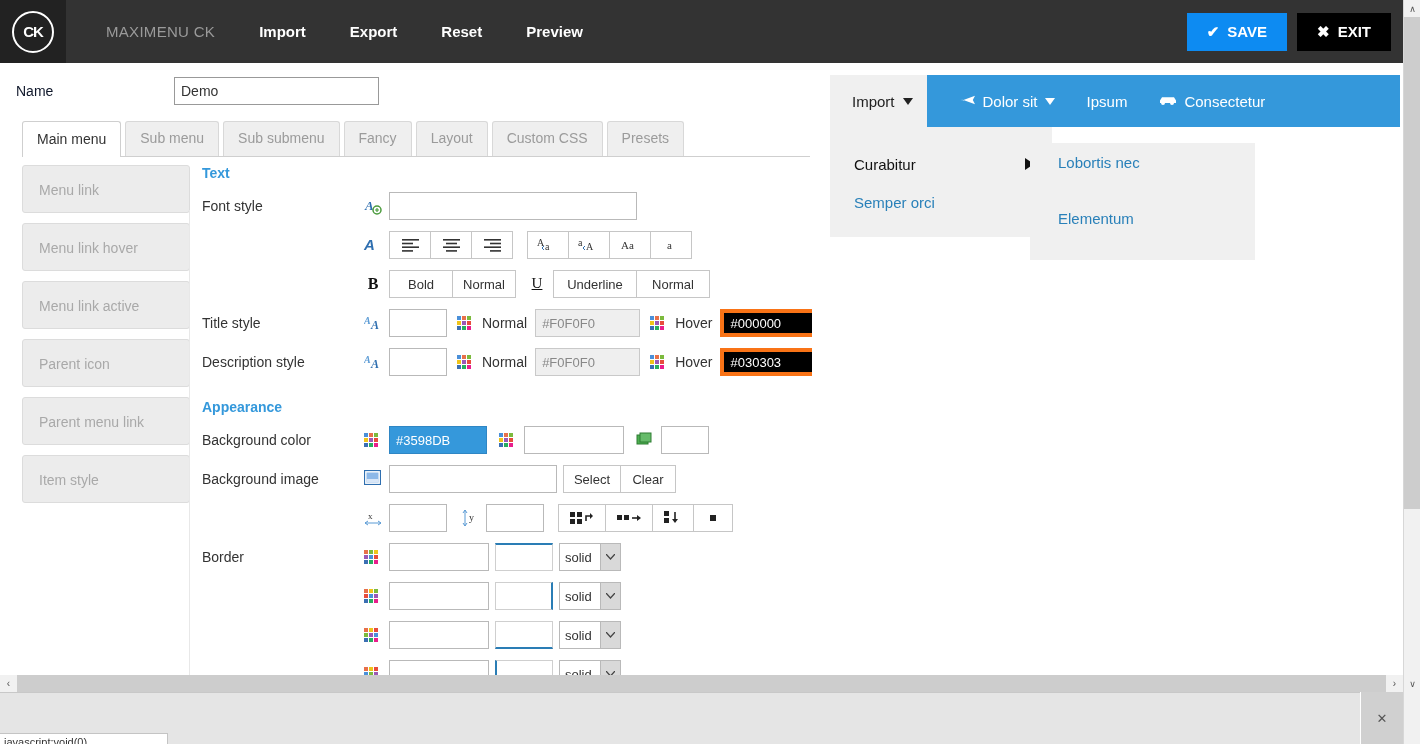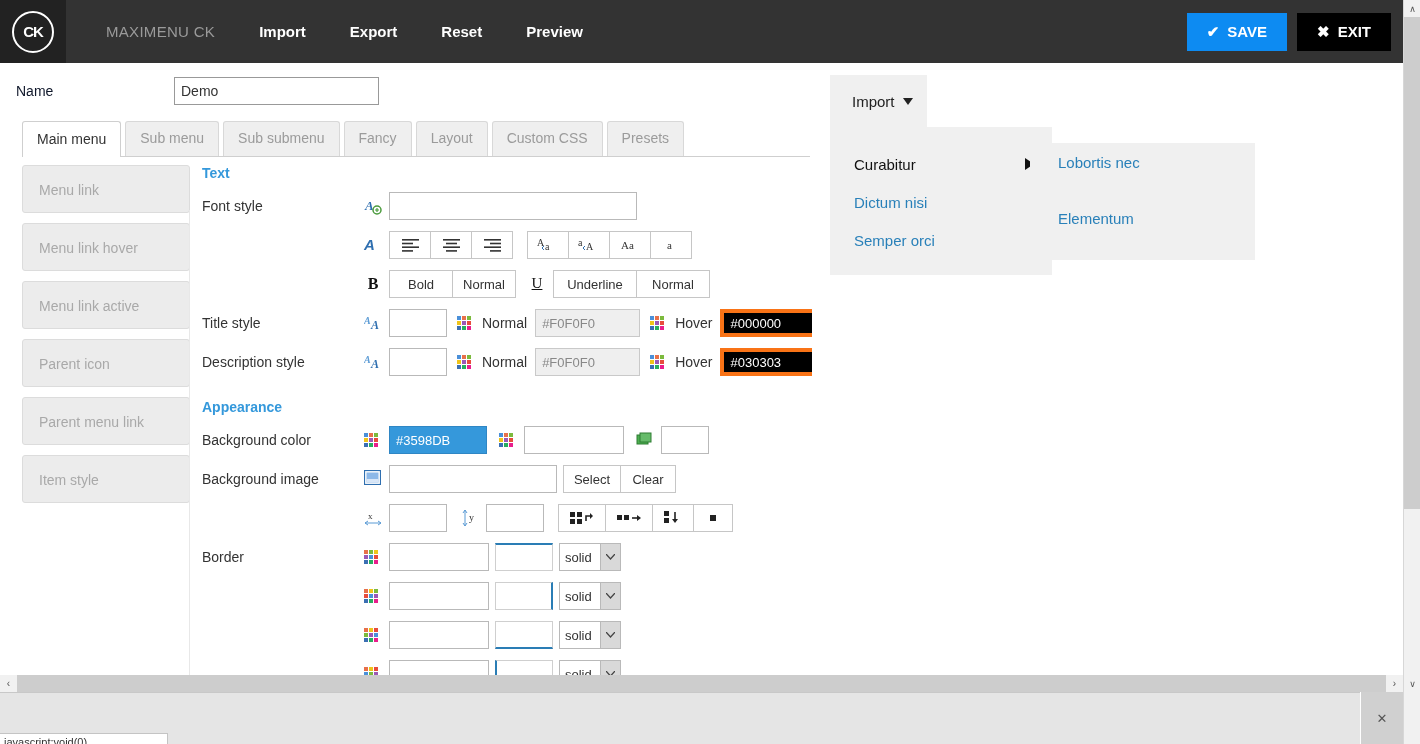--- a/index.html
+++ b/index.html
@@ -698,29 +698,48 @@
   </div>
 
 </div>
 
 <div id="preview">
   <div id="menubar">
     <div id="menu-root">
       <span>Import</span>
       <span class="caret-dn"></span>
     </div>
+    <div id="menu-blue">
+      <div class="mitem">
+        <span>
+          <svg width="17" height="14" viewBox="0 0 17 14">
+              <path d="M1 8.2l15-5.4-2.2 4.2 2.2 4.2L1 5.8 4 7z" fill="#fff"></path>
+            </svg>
+        </span>
+        <span>Dolor sit</span>
+        <span class="caret-dn"></span>
+      </div>
+      <div class="mitem">
+        <span>Ipsum</span>
+      </div>
+      <div class="mitem">
+        <span>
+          <svg width="18" height="13" viewBox="0 0 18 13">
+              <path d="M1 9V6.5l2-3.2h12l2 3.2V9h-2a2 2 0 1 1-4 0H6a2 2 0 1 1-4 0H1z" fill="#fff"></path>
+            </svg>
+        </span>
+        <span>Consectetur</span>
+      </div>
+    </div>
   </div>
 
   <div id="dropdown">
     <div class="ditem hovered">
       <span>Curabitur</span>
       <span class="arrow-r"></span>
-    </div>
-    <div class="ditem">
-      <span>Dictum nisi</span>
     </div>
     <div class="ditem">
       <span>Semper orci</span>
     </div>
   </div>
 
   <div id="subpanel">
     <div class="sitem">
       <span>Lobortis nec</span>
     </div>

